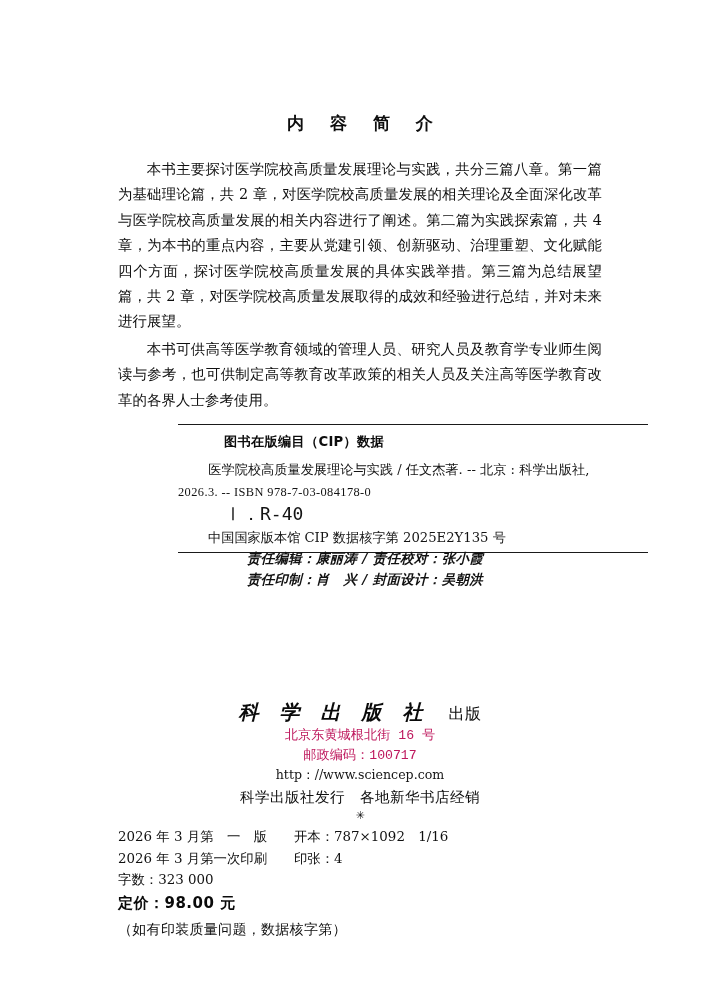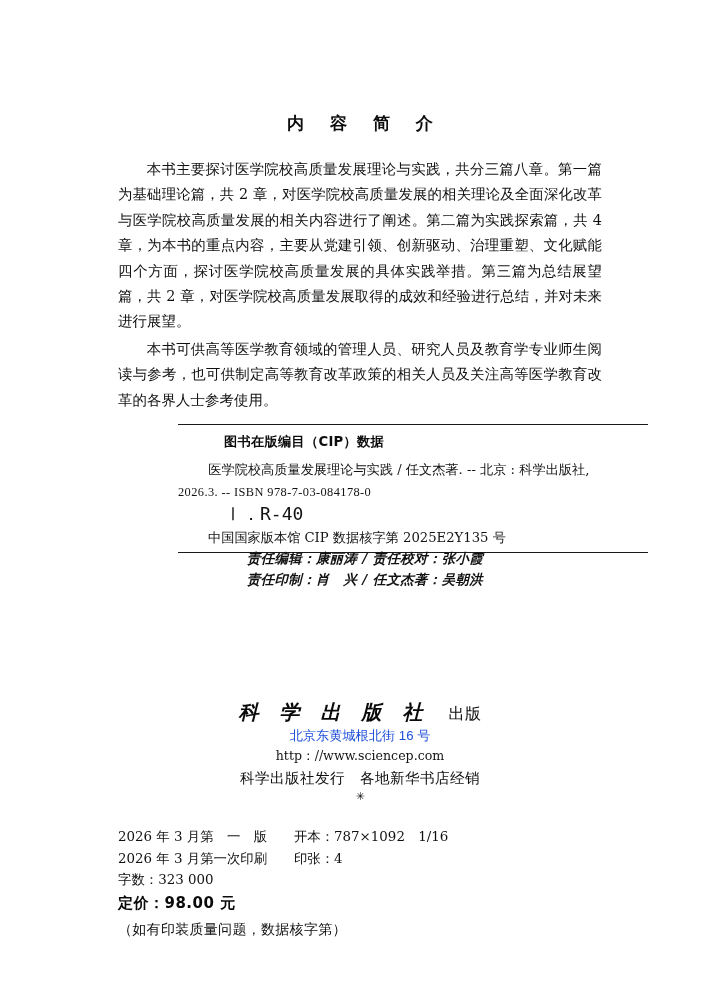--- a/index.html
+++ b/index.html
@@ -148,24 +148,24 @@
   }
   .pub-logo .chuban {
     font-style: normal;
     font-family: "DejaVu Sans", "Liberation Sans", sans-serif;
     font-weight: normal;
     font-size: 16px;
     letter-spacing: 0.5px;
     margin-left: 19px;
   }
   .pub-line {
-    font-family: Liberation Sans, sans-serif;
+    font-family: Liberation Mono, monospace;
     font-size: 13.2px;
     line-height: 19.5px;
-    color: #1d4ed8;
+    color: #be185d;
   }
   .pub-url {
     font-family: "DejaVu Serif", "Liberation Serif", serif;
     font-size: 12.6px;
     line-height: 20px;
     color: #141414;
   }
   .pub-printer {
     font-family: "DejaVu Serif", "Liberation Serif", serif;
     font-size: 13.2px;
@@ -238,28 +238,29 @@
         <span class="ln2">2026.3. -- ISBN 978-7-03-084178-0</span>
       </div>
       <div class="cip-class">
         <span class="roman">Ⅰ．R-40</span>
       </div>
       <div class="cip-nbn">中国国家版本馆 CIP 数据核字第 2025E2Y135 号</div>
     </div>
 
     <div class="staff">
       <div>责任编辑：康丽涛 / 责任校对：张小霞</div>
-      <div>责任印制：肖　兴 / 任文杰著：吴朝洪</div>
+      <div>责任印制：肖　兴 / 封面设计：吴朝洪</div>
     </div>
 
     <div class="pub">
       <div class="pub-logo">
         <span class="brand">科 学 出 版 社</span><span class="chuban">出版</span>
       </div>
       <div class="pub-line">北京东黄城根北街 16 号</div>
+      <div class="pub-line">邮政编码：100717</div>
       <div class="pub-url">http：//www.sciencep.com</div>
       <div class="pub-dist">科学出版社发行　各地新华书店经销</div>
       <div class="pub-star">✳</div>
     </div>
 
     <div class="specs">
       <div class="row">2026 年 3 月第　一　版　　开本：787×1092　1/16</div>
       <div class="row">2026 年 3 月第一次印刷　　印张：4</div>
       <div class="row">字数：323 000</div>
       <div class="price">定价：98.00 元</div>

